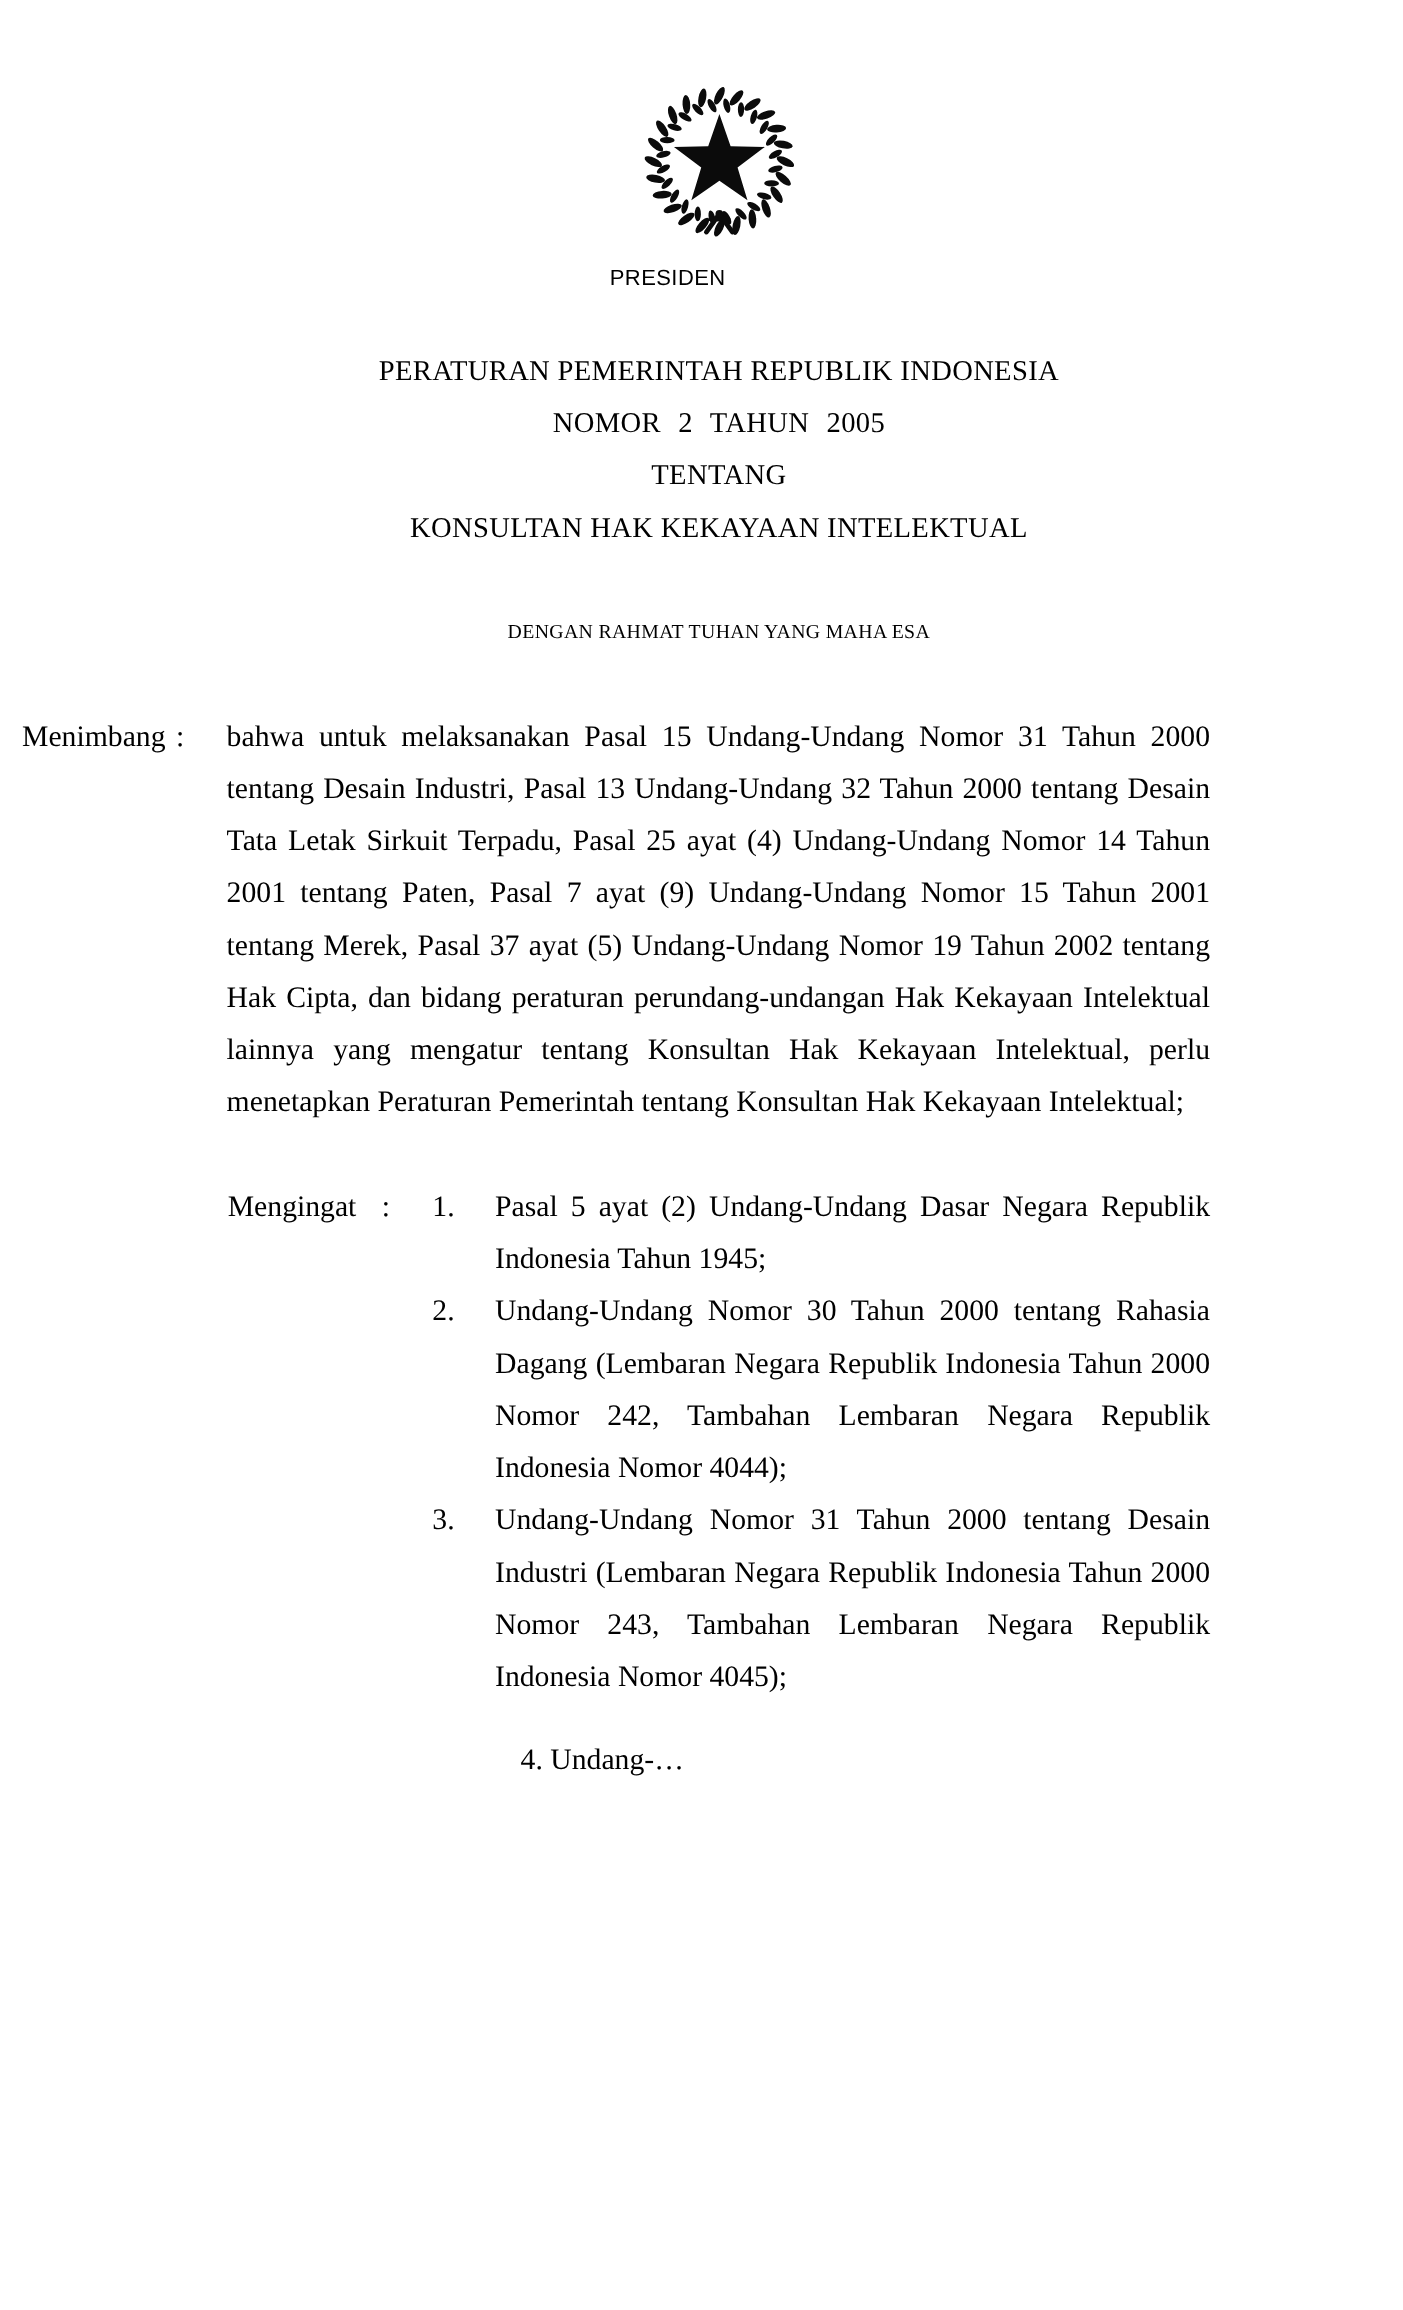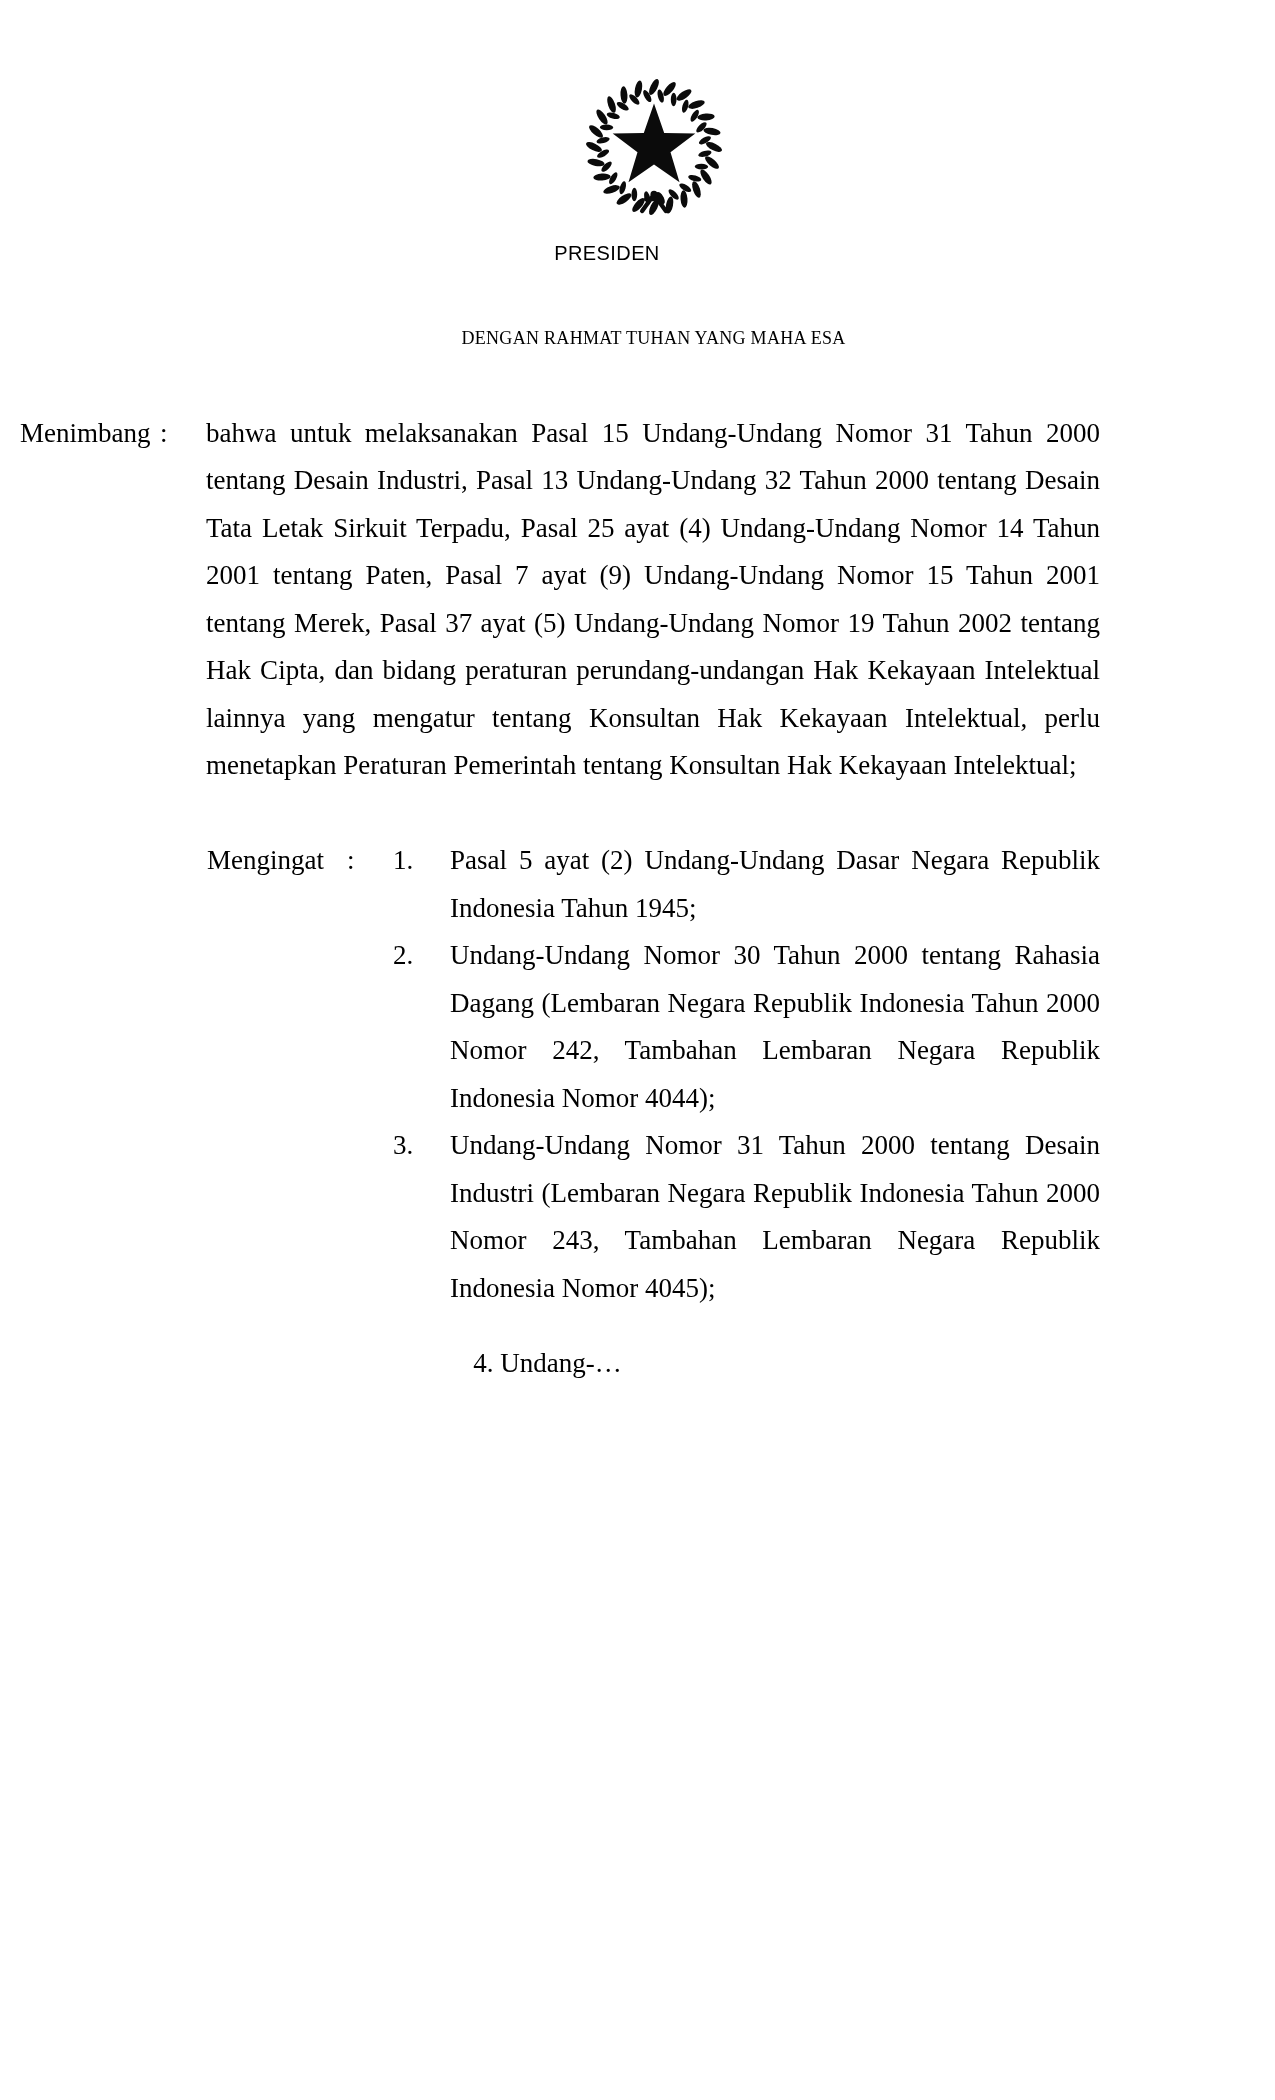--- a/index.html
+++ b/index.html
@@ -159,20 +159,26 @@
           <circle cx="100" cy="160" r="4.5"></circle>
         </g>
       </g>
     </svg>
   </div>
 
   <div class="org-block">
     <div>PRESIDEN</div>
   </div>
 
+  <div class="title-block">
+    <div>PERATURAN PEMERINTAH REPUBLIK INDONESIA</div>
+    <div class="nomor-line">NOMOR 2 TAHUN 2005</div>
+    <div>TENTANG</div>
+    <div>KONSULTAN HAK KEKAYAAN INTELEKTUAL</div>
+  </div>
 
   <div class="center-line invocation">DENGAN RAHMAT TUHAN YANG MAHA ESA</div>
 
 
   <div class="clause preamble">
     <div class="clause-label">Menimbang</div>
     <div class="clause-colon">:</div>
     <div class="clause-body justify">bahwa untuk melaksanakan Pasal 15 Undang-Undang Nomor 31 Tahun 2000 tentang Desain Industri, Pasal 13 Undang-Undang 32 Tahun 2000 tentang Desain Tata Letak Sirkuit Terpadu, Pasal 25 ayat (4) Undang-Undang Nomor 14 Tahun 2001 tentang Paten, Pasal 7 ayat (9) Undang-Undang Nomor 15 Tahun 2001 tentang Merek, Pasal 37 ayat (5) Undang-Undang Nomor 19 Tahun 2002 tentang Hak Cipta, dan bidang peraturan perundang-undangan Hak Kekayaan Intelektual lainnya yang mengatur tentang Konsultan Hak Kekayaan Intelektual, perlu menetapkan Peraturan Pemerintah tentang Konsultan Hak Kekayaan Intelektual;</div>
   </div>
 

